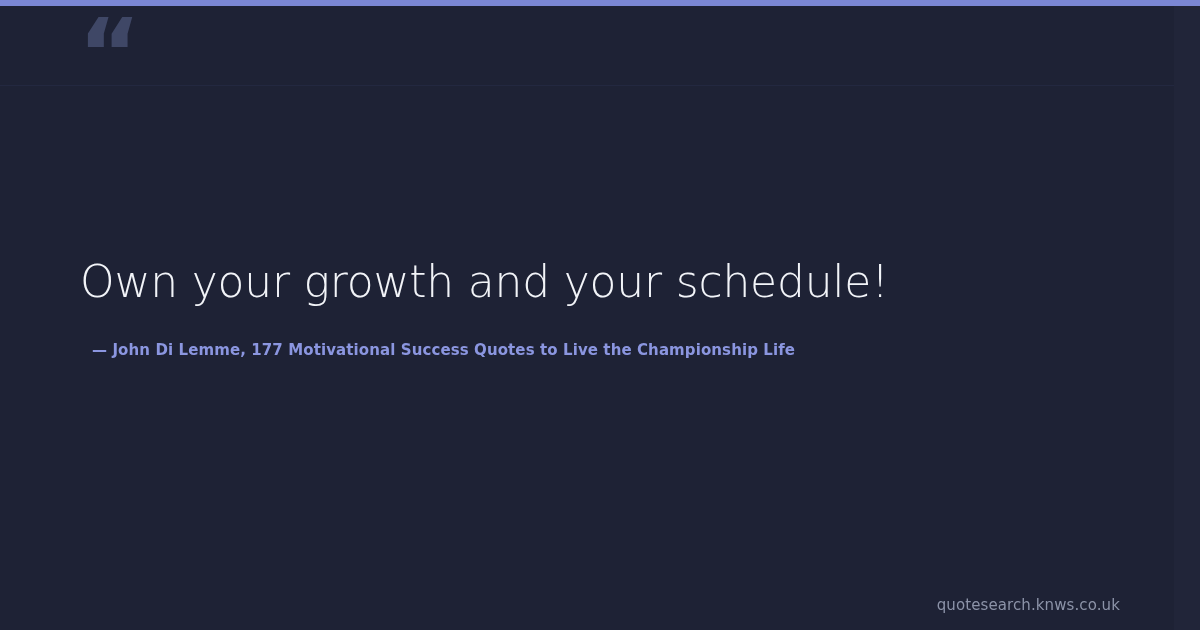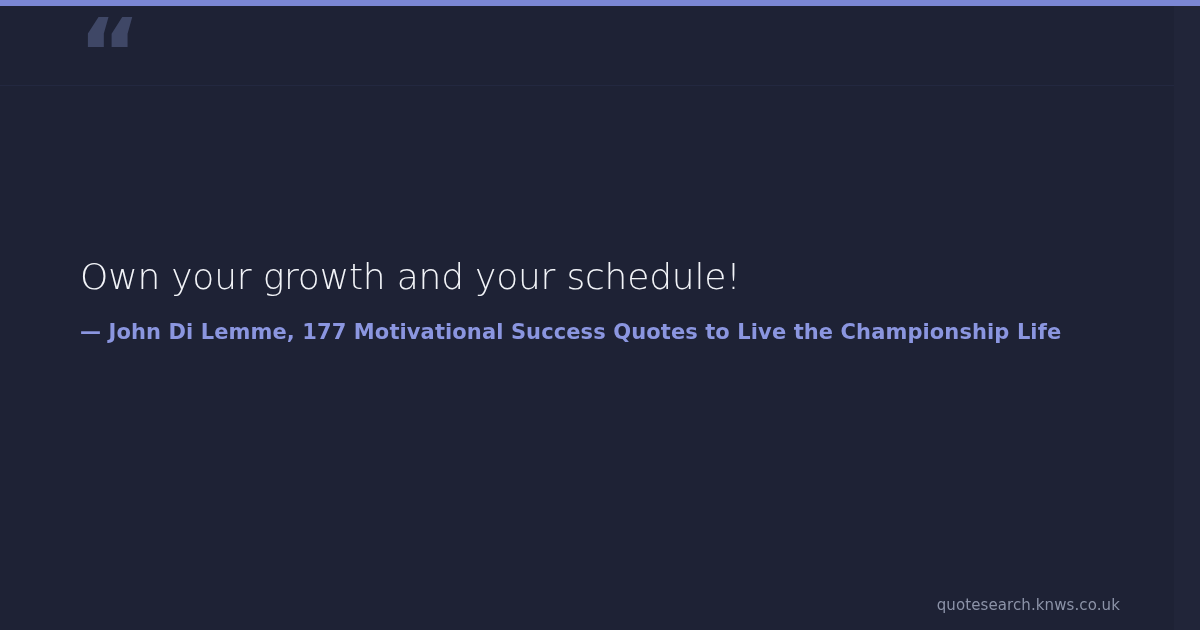--- a/index.html
+++ b/index.html
@@ -71,33 +71,33 @@
   .quote-block {
     position: absolute;
     left: 80px;
     top: 255px;
     width: 1120px;
   }
 
   .quote-text {
     margin: 0;
     font-family: "DejaVu Sans", sans-serif;
-    font-size: 36px;
+    font-size: 44px;
     font-weight: 300;
     line-height: 1.22;
     color: #f2f4f8;
     letter-spacing: -0.2px;
     white-space: nowrap;
   }
 
   .attribution {
-    margin: 0;
+    margin: 12px;
     padding-top: 20px;
     font-family: "DejaVu Sans", sans-serif;
-    font-size: 21px;
+    font-size: 15px;
     font-weight: 700;
     line-height: 1.3;
     color: #8b96e0;
     letter-spacing: 0.1px;
     white-space: nowrap;
   }
 
   
   .footer {
     position: absolute;

